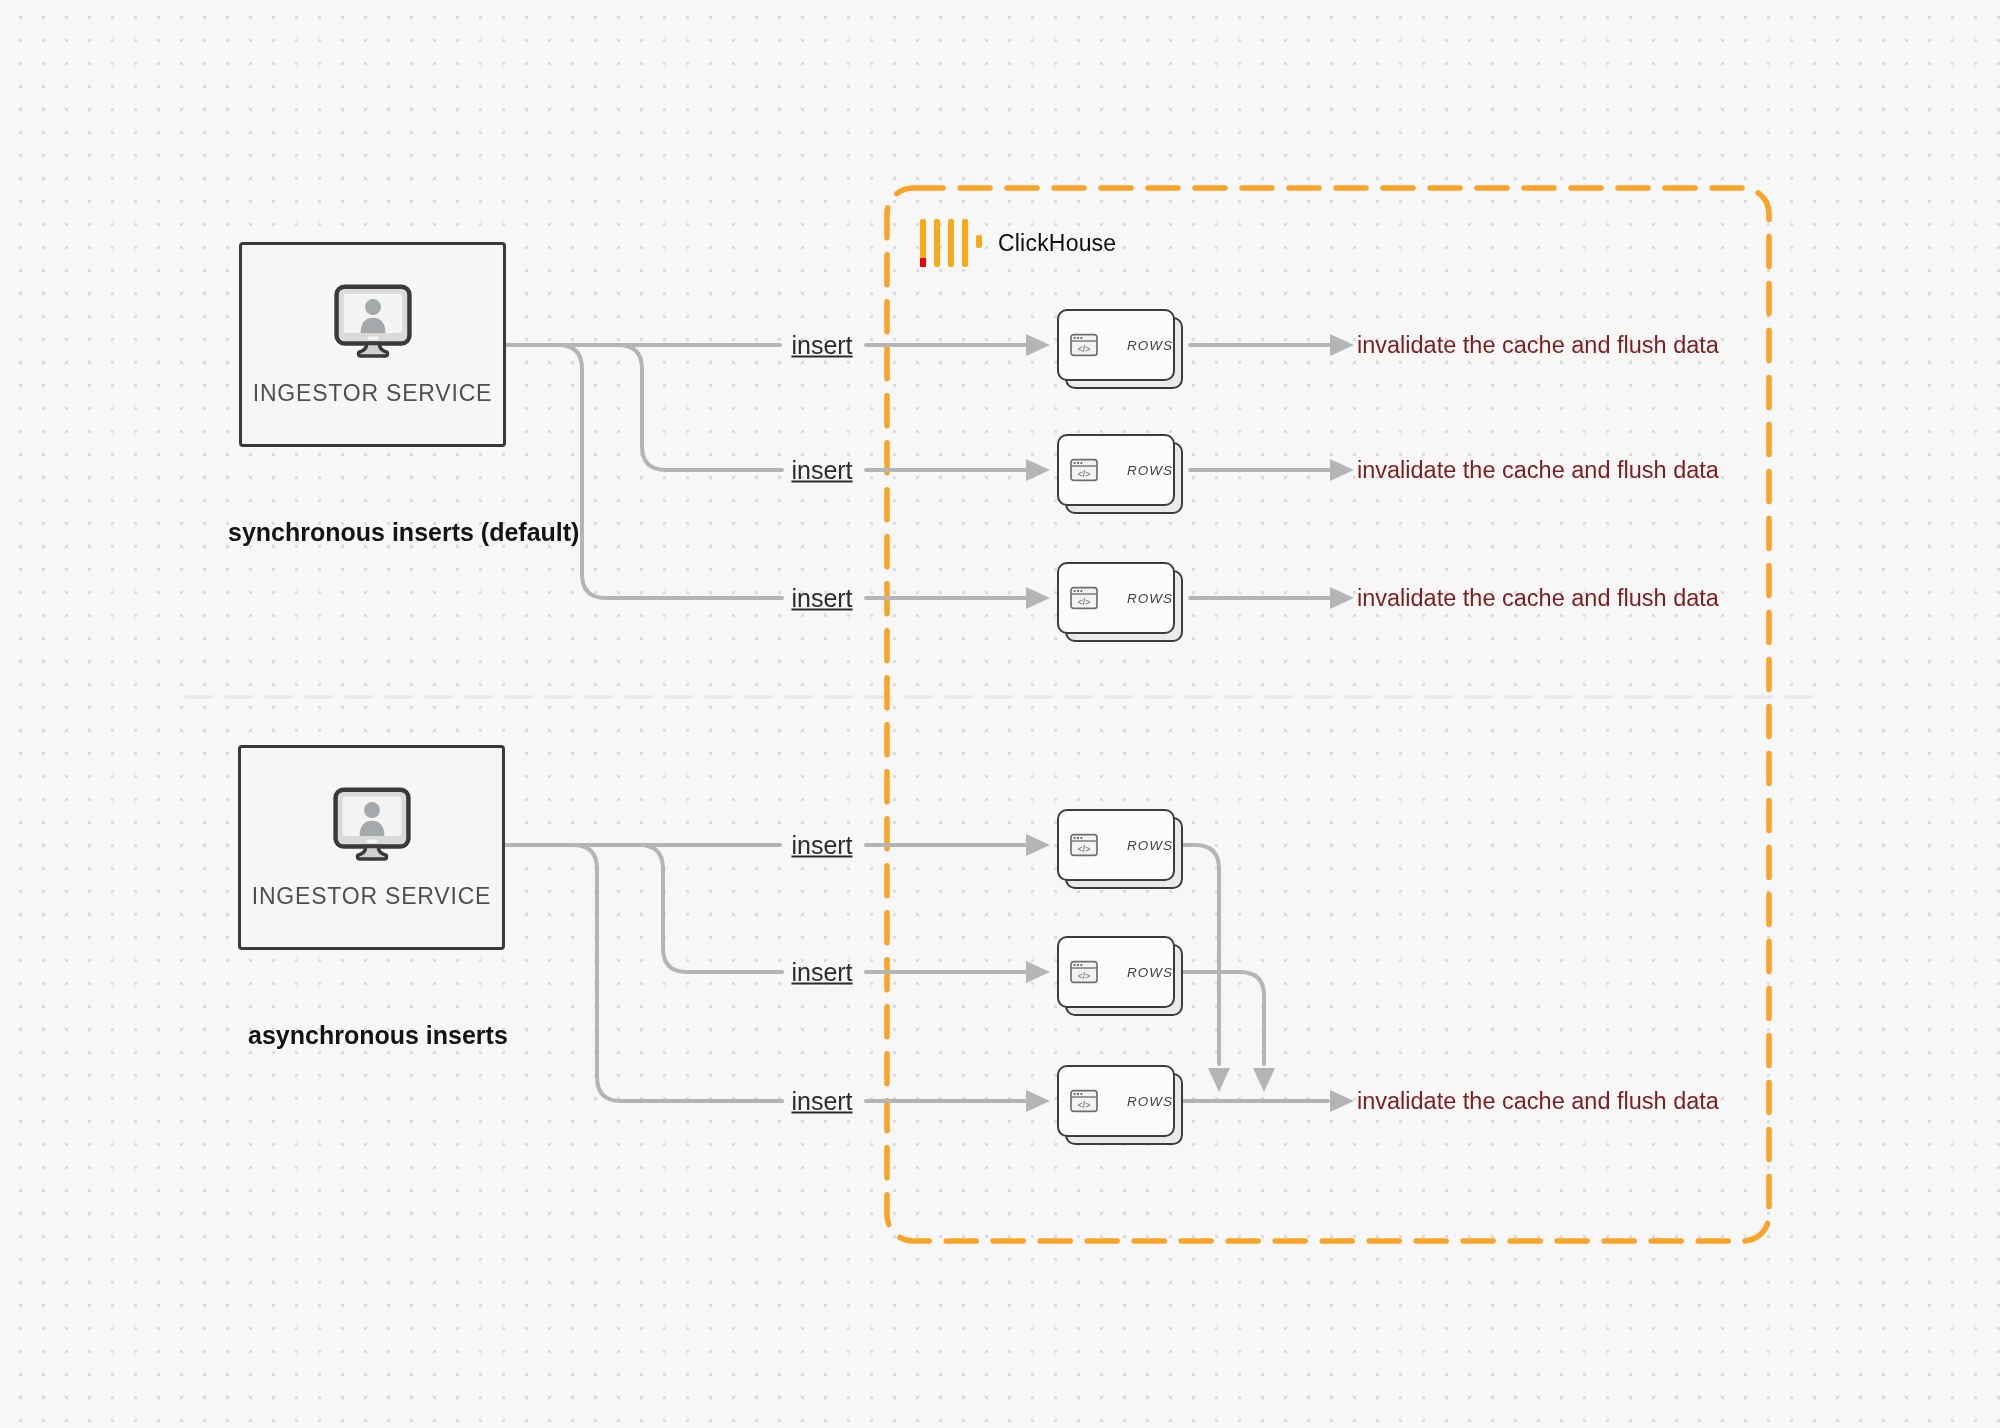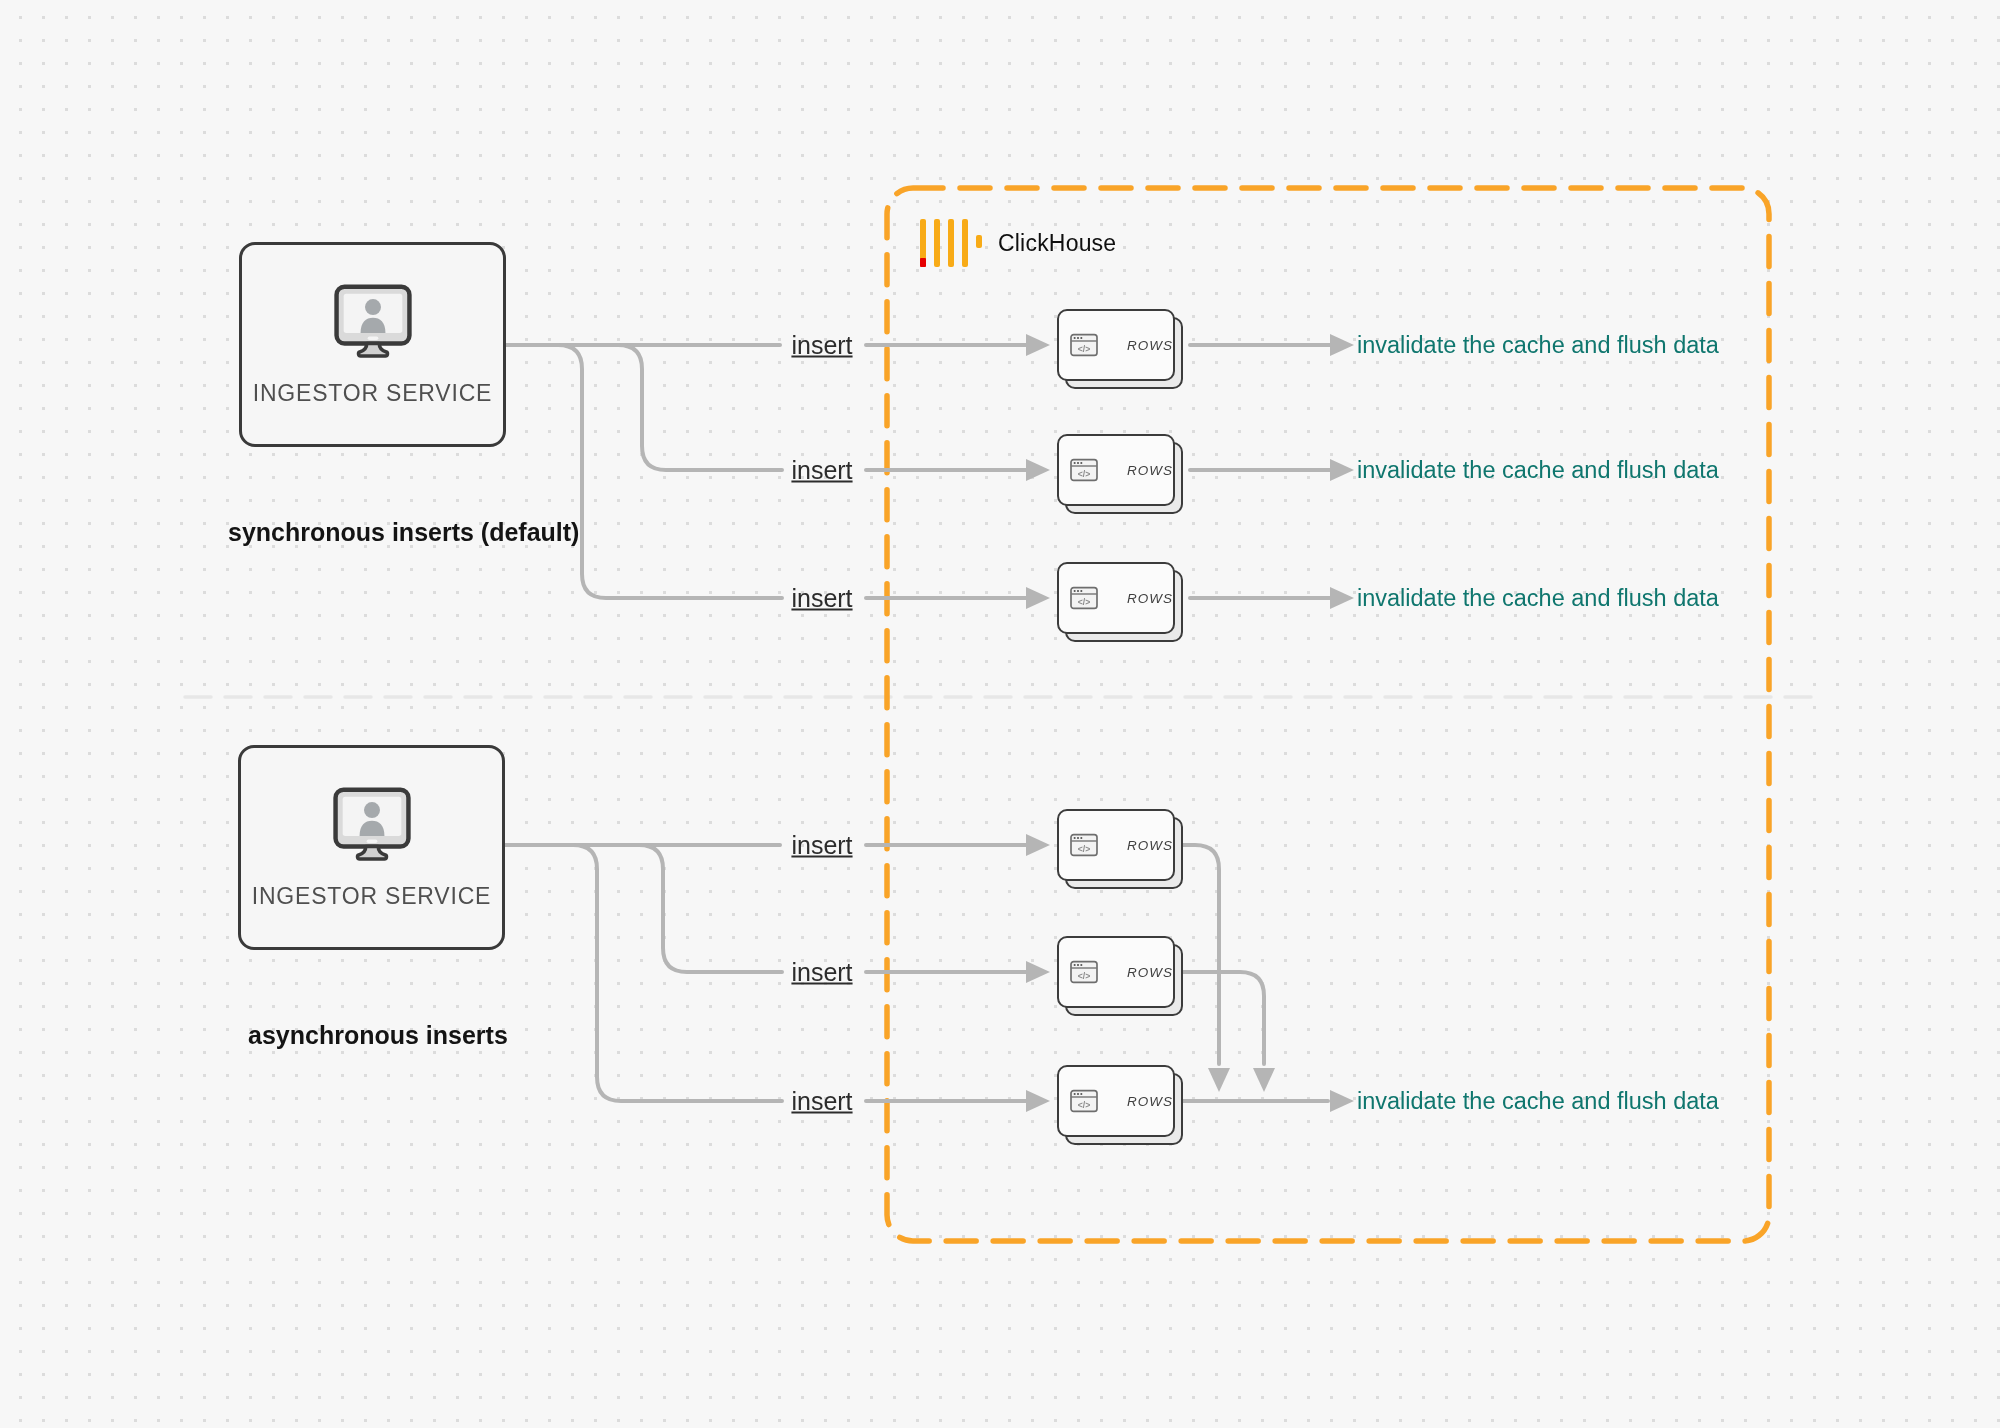--- a/index.html
+++ b/index.html
@@ -6,32 +6,32 @@
   body{
     width:2000px;height:1428px;position:relative;overflow:hidden;
     background-color:#f7f7f7;
     background-image:radial-gradient(circle,#dcdcdc 1.7px,transparent 1.9px);
     background-size:23px 23px;background-position:9px 6px;
     font-family:"Liberation Sans",sans-serif;
   }
   .wires{position:absolute;left:0;top:0;pointer-events:none;}
   .ingestor{
     position:absolute;width:267px;height:205px;box-sizing:border-box;
-    background:#f6f6f6;border:3.5px solid #3a3a3a;border-radius:16px;
+    background:#f6f6f6;border:3.5px solid #3a3a3a;border-radius:4px;
     display:flex;flex-direction:column;align-items:center;justify-content:center;gap:15px;
   }
   .ingestor-label{font-size:23px;color:#4f4f4f;letter-spacing:.8px;}
   .caption{position:absolute;font-size:25px;font-weight:bold;color:#141414;white-space:nowrap;}
   .ch-logo{position:absolute;left:920px;top:219px;display:flex;align-items:center;}
   .ch-name{position:absolute;left:998px;top:243px;transform:translateY(-50%);
     font-size:23px;font-weight:500;color:#0f0f0f;letter-spacing:.2px;white-space:nowrap;text-align:right;}
   .insert-label{position:absolute;left:762px;width:120px;text-align:center;
     transform:translateY(-50%);font-size:25px;color:#2c2c2c;text-decoration:underline;}
   .result-label{position:absolute;left:1357px;transform:translateY(-50%);
-    font-size:23.5px;color:#0f766e;white-space:nowrap;}
+    font-size:23.5px;color:#7f1d1d;white-space:nowrap;}
   .rows-group{position:absolute;left:1057px;width:118px;height:72px;}
   .rows-back{position:absolute;left:8px;top:8px;width:118px;height:72px;box-sizing:border-box;
     border:2.5px solid #3c3c3c;border-radius:10px;background:#eaeaea;}
   .rows-front{position:absolute;inset:0;box-sizing:border-box;
     background:#fbfbfb;border:2.5px solid #3c3c3c;border-radius:10px;
     display:flex;align-items:center;gap:9px;padding-left:11px;}
   .rows-label{font-style:italic;font-size:13.5px;font-weight:500;letter-spacing:1px;color:#3f3f3f;margin-left:20px;}
 </style>
 </head>
 <body>

